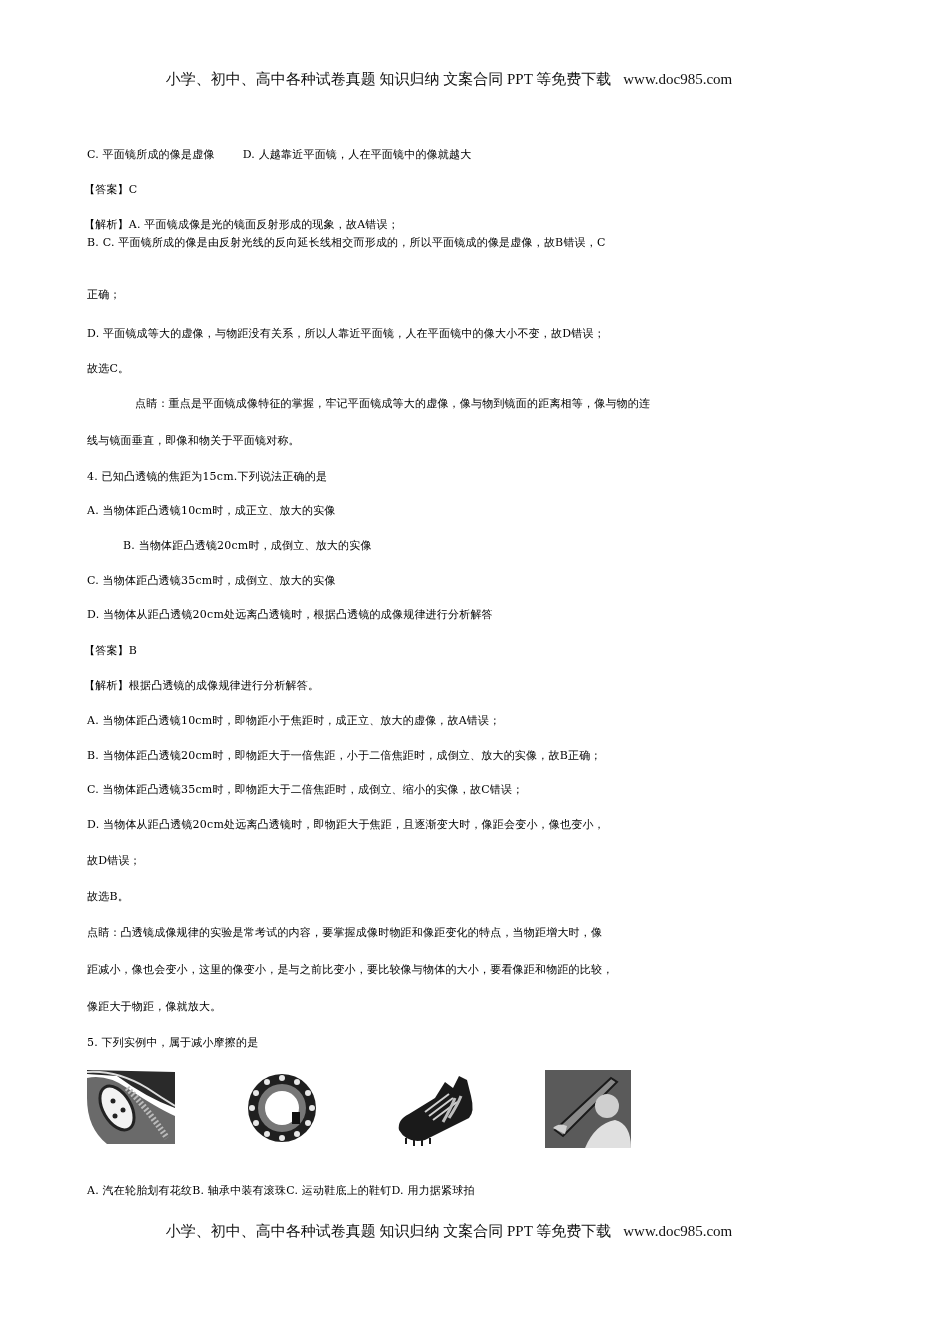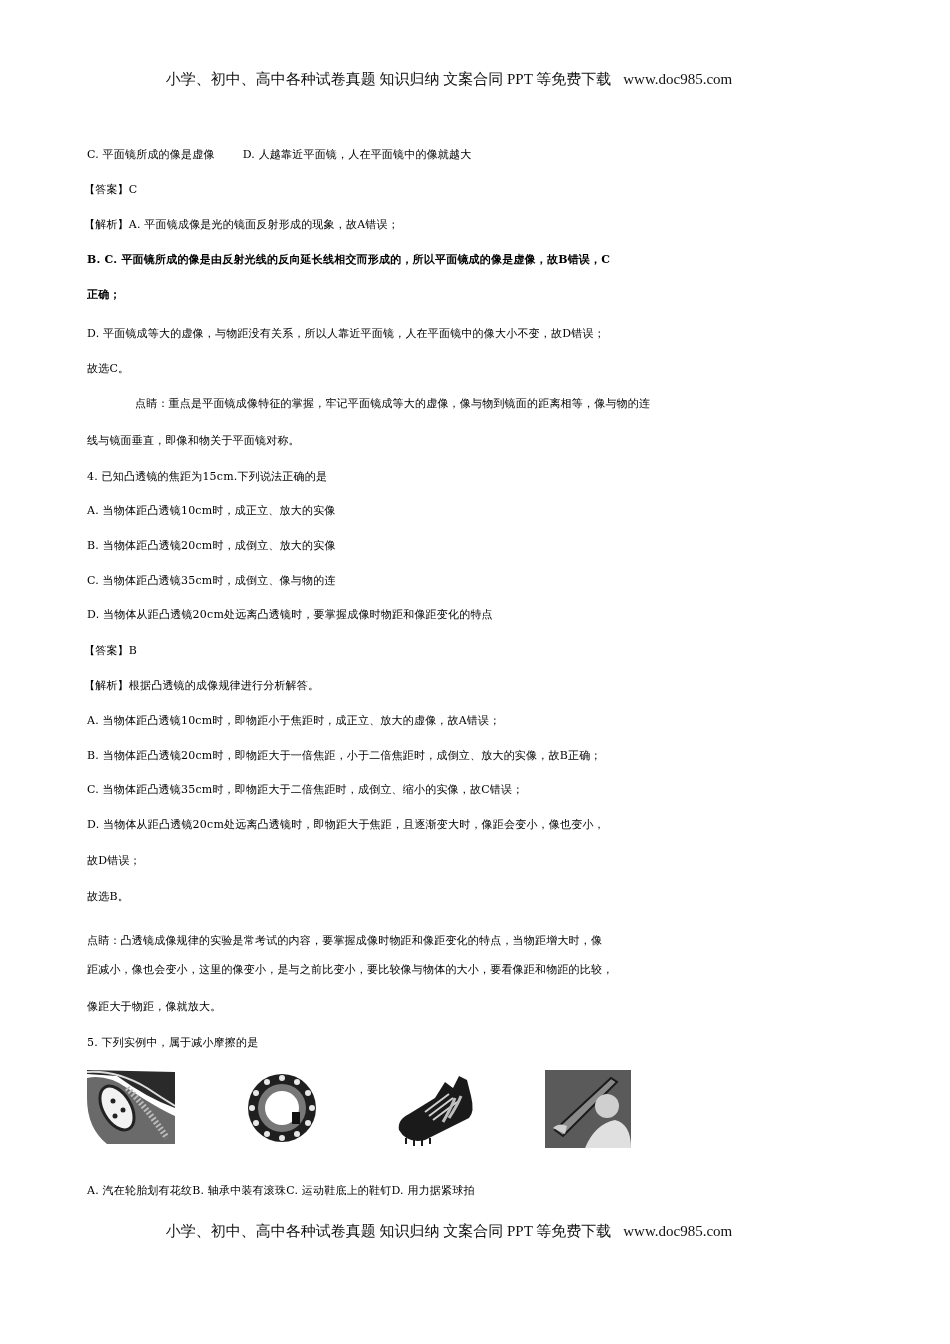--- a/index.html
+++ b/index.html
@@ -34,45 +34,45 @@
 
 <div class="line" style="top:147px;">
   <span>C.  平面镜所成的像是虚像</span><span class="gap"></span><span>D.  人越靠近平面镜，人在平面镜中的像就越大</span>
 </div>
 <div class="line" style="top:182px; left:84px;">
   <span>【答案】</span><span>C</span>
 </div>
 <div class="line" style="top:217px; left:84px;">
   <span>【解析】</span><span>A.  平面镜成像是光的镜面反射形成的现象，故A错误；</span>
 </div>
-<div class="line" style="top:252px;font-weight:bold;">B. C.  平面镜所成的像是由反射光线的反向延长线相交而形成的，所以平面镜成的像是虚像，故B错误，C</div>
-<div class="line" style="top:287px;font-weight:bold;">正确；</div>
+<div class="line" style="top:235px;">B. C.  平面镜所成的像是由反射光线的反向延长线相交而形成的，所以平面镜成的像是虚像，故B错误，C</div>
+<div class="line" style="top:287px;">正确；</div>
 <div class="line" style="top:326px;">D.  平面镜成等大的虚像，与物距没有关系，所以人靠近平面镜，人在平面镜中的像大小不变，故D错误；</div>
 <div class="line" style="top:361px;">故选C。</div>
 <div class="line" style="top:396px;margin-left:48px;">点睛：重点是平面镜成像特征的掌握，牢记平面镜成等大的虚像，像与物到镜面的距离相等，像与物的连</div>
 <div class="line" style="top:433px;">线与镜面垂直，即像和物关于平面镜对称。</div>
 
 <div class="line" style="top:469px;">4.  已知凸透镜的焦距为15cm.下列说法正确的是</div>
 <div class="line" style="top:503px;">A.  当物体距凸透镜10cm时，成正立、放大的实像</div>
-<div class="line" style="top:538px;">B.  当物体距凸透镜20cm时，成倒立、放大的实像</div>
-<div class="line" style="top:573px;">C.  当物体距凸透镜35cm时，成倒立、像与物的连</div>
-<div class="line" style="top:607px;">D.  当物体从距凸透镜20cm处远离凸透镜时，要掌握成像时物距和像距变化的特点</div>
+<div class="line" style="top:538px;margin-left:36px;">B.  当物体距凸透镜20cm时，成倒立、放大的实像</div>
+<div class="line" style="top:573px;">C.  当物体距凸透镜35cm时，成倒立、放大的实像</div>
+<div class="line" style="top:607px;">D.  当物体从距凸透镜20cm处远离凸透镜时，根据凸透镜的成像规律进行分析解答</div>
 <div class="line" style="top:643px; left:84px;">
   <span>【答案】</span><span>B</span>
 </div>
 <div class="line" style="top:678px; left:84px;">
   <span>【解析】</span><span>根据凸透镜的成像规律进行分析解答。</span>
 </div>
 <div class="line" style="top:713px;">A.  当物体距凸透镜10cm时，即物距小于焦距时，成正立、放大的虚像，故A错误；</div>
 <div class="line" style="top:748px;">B.  当物体距凸透镜20cm时，即物距大于一倍焦距，小于二倍焦距时，成倒立、放大的实像，故B正确；</div>
 <div class="line" style="top:782px;">C.  当物体距凸透镜35cm时，即物距大于二倍焦距时，成倒立、缩小的实像，故C错误；</div>
 <div class="line" style="top:817px;">D.  当物体从距凸透镜20cm处远离凸透镜时，即物距大于焦距，且逐渐变大时，像距会变小，像也变小，</div>
 <div class="line" style="top:853px;">故D错误；</div>
 <div class="line" style="top:889px;">故选B。</div>
-<div class="line" style="top:925px;margin-top:8px;">点睛：凸透镜成像规律的实验是常考试的内容，要掌握成像时物距和像距变化的特点，当物距增大时，像</div>
+<div class="line" style="top:925px;">点睛：凸透镜成像规律的实验是常考试的内容，要掌握成像时物距和像距变化的特点，当物距增大时，像</div>
 <div class="line" style="top:962px;">距减小，像也会变小，这里的像变小，是与之前比变小，要比较像与物体的大小，要看像距和物距的比较，</div>
 <div class="line" style="top:999px;">像距大于物距，像就放大。</div>
 
 <div class="line" style="top:1035px;">5.  下列实例中，属于减小摩擦的是</div>
 
 <div class="imgbox" style="left:87px; width:88px;">
   <svg width="88" height="80" viewBox="0 0 88 80">
     <rect x="0" y="0" width="88" height="76" fill="#ffffff"></rect>
     <path d="M0 2 L88 4 L88 40 Q60 30 30 8 L0 6 Z" fill="#2a2a2a"></path>
     <path d="M0 10 Q20 6 40 20 Q70 40 88 48 L88 76 L20 76 Q0 60 0 30 Z" fill="#6a6a6a"></path>

